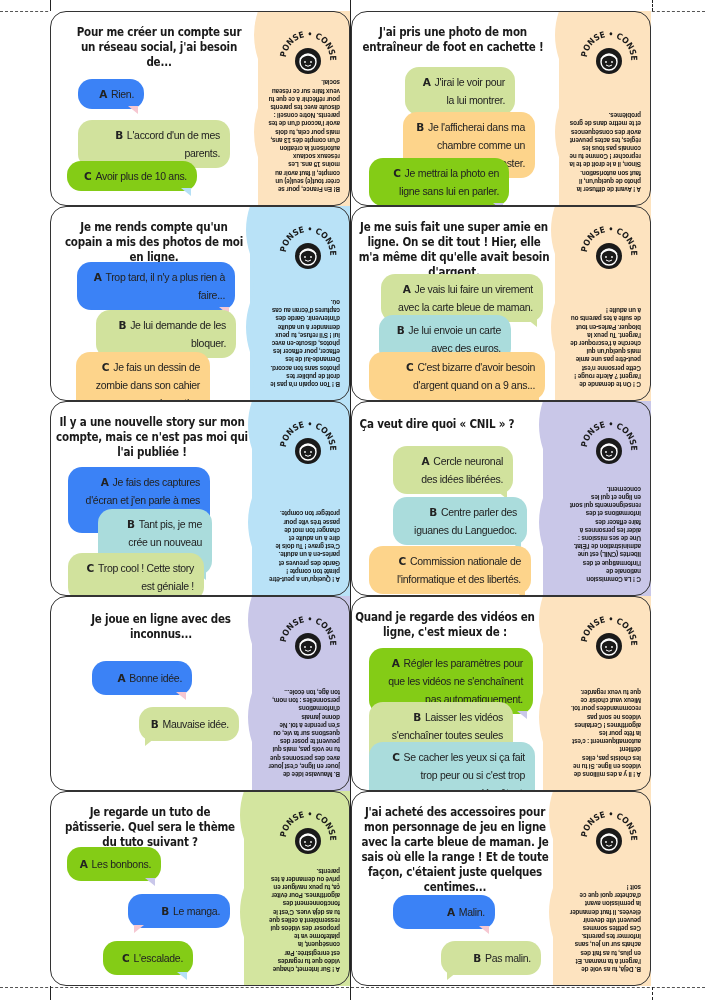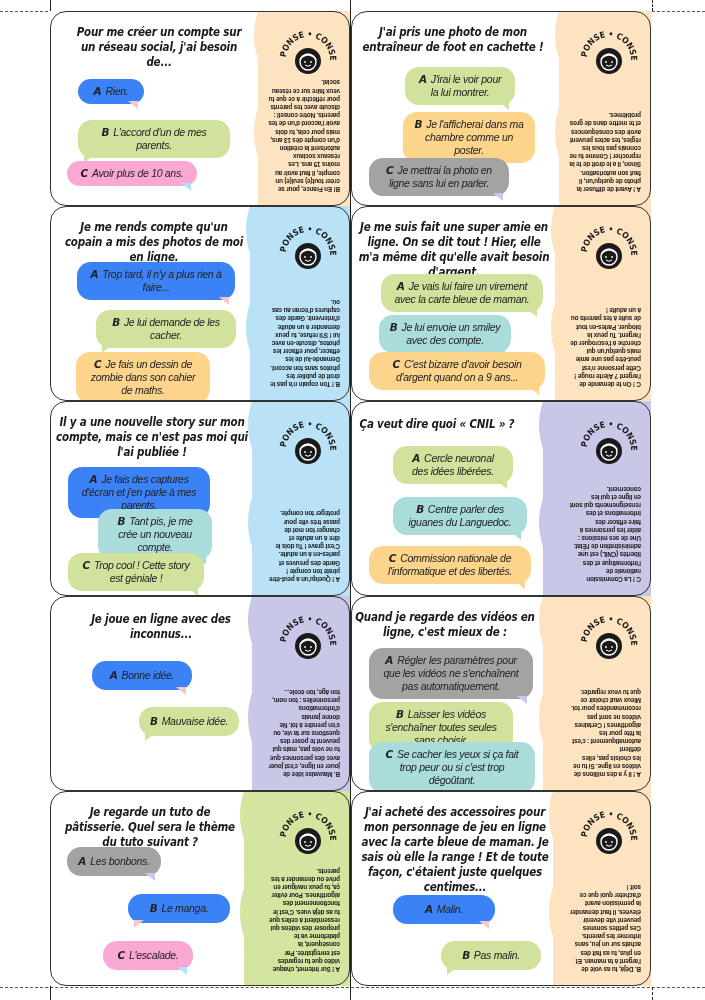--- a/index.html
+++ b/index.html
@@ -26,44 +26,44 @@
   .panel svg.wave { position: absolute; left: -8px; top: 0; height: 100%; width: 16px; }
   .badge {
     position: absolute; top: 8px; right: 10px; width: 64px; height: 56px;
   }
   .answer {
     position: absolute; top: 62px; right: 10px; width: 72px; height: 120px;
     font-family: "Liberation Sans Narrow", "Liberation Sans", sans-serif;
     font-size: 6.4px; line-height: 8.2px; color: #1a1a1a; font-weight: bold;
     transform: rotate(180deg); text-align: left; overflow: hidden; letter-spacing: -0.2px;
   }
-  .content { position: absolute; left: 0; top: 0; bottom: 0; right: 92px; font-style: italic; }
+  .content { position: absolute; left: 0; top: 0; bottom: 0; right: 92px; }
   .question {
     position: absolute; left: 6px; right: 4px; top: 14px; text-align: center;
     font-family: "DejaVu Sans Condensed", "DejaVu Sans", sans-serif;
     font-weight: bold; font-size: 11.5px; line-height: 15px; color: #1a1a1a;
     letter-spacing: -0.2px;
   }
   .bubble {
     position: absolute; border-radius: 14px; padding: 6px 10px; box-sizing: border-box;
-    font-family: "Liberation Sans", sans-serif; font-size: 10.5px; line-height: 13px;
-    text-align: center; color: #222; letter-spacing: -0.3px;
+    font-family: "Liberation Sans", sans-serif; font-size: 10.5px; line-height: 18px;
+    text-align: right; color: #222; letter-spacing: -0.3px;
   }
   .bubble::after {
     content: ""; position: absolute; bottom: -5px; width: 0; height: 0;
     border-top: 8px solid var(--bc); 
   }
   .bubble.tail-r::after { right: 6px; border-left: 10px solid transparent; }
   .bubble.tail-l::after { left: 6px; border-right: 10px solid transparent; }
   .bubble .letter { font-weight: bold; font-family: "DejaVu Sans", sans-serif; font-size: 10.5px; margin-right: 4px; }
   .pink { background: #3b82f6; --bc: #f6c7d1; }
   .green { background: #d1e29d; --bc: #d1e29d; }
-  .blue { background: #f9a8d4; --bc: #b5e0f6; }
+  .blue { background: #84cc16; --bc: #b5e0f6; }
   .orange { background: #fdd48b; --bc: #fdd48b; }
-  .purple { background: #a3a3a3; --bc: #c9c7ea; }
+  .purple { background: #84cc16; --bc: #c9c7ea; }
   .teal { background: #aadcdc; --bc: #aadcdc; }
 </style>
 </head>
 <body>
 
 <div class="cut-h" style="top:11px"></div>
 <div class="cut-h" style="top:987px"></div>
 <div class="cut-v" style="left:50px"></div>
 <div class="cut-v" style="left:350px"></div>
 <div class="cut-v d" style="left:652px; top:0; height:11px"></div>
@@ -130,40 +130,40 @@
         <path d="M8,0 Q0,24 8,48 Q16,72 8,97 Q0,121 8,146 Q16,170 8,195 L16,195 L16,0 Z" fill="#b9e2f7"></path>
       </svg>
     <svg class="badge" viewBox="0 0 64 56">
         <use href="#badge-g"></use>
       </svg>
     <div class="answer">B ! Ton copain n'a pas le droit de publier tes photos sans ton accord. Demande-lui de les effacer, pour effacer les photos, discute-en avec lui ! S'il refuse, tu peux demander à un adulte d'intervenir. Garde des captures d'écran au cas où.</div>
   </div>
   <div class="content" style="right:100px">
     <div class="question" style="top:14px; left:12px">Je me rends compte qu'un copain a mis des photos de moi en ligne.</div>
     <div class="bubble pink tail-r" style="left:27px; top:56px; width:158px"><span class="letter">A</span><span>Trop tard, il n'y a plus rien à faire...</span></div>
-    <div class="bubble green tail-l" style="left:46px; top:104px; width:140px"><span class="letter">B</span><span>Je lui demande de les cacher.</span></div>
+    <div class="bubble green tail-l" style="left:46px; top:104px; width:140px"><span class="letter">B</span><span>Je lui demande de les bloquer.</span></div>
     <div class="bubble orange tail-r" style="left:26px; top:146px; width:134px"><span class="letter">C</span><span>Je fais un dessin de zombie dans son cahier de maths.</span></div>
   </div>
   <div class="card-frame"></div>
 </div>
 
 <div class="card" style="left:351px; top:206px;">
   <div class="panel" style="background:#fde3bf; width:96px">
     <svg class="wave" viewBox="0 0 16 195" preserveAspectRatio="none">
         <path d="M8,0 Q0,24 8,48 Q16,72 8,97 Q0,121 8,146 Q16,170 8,195 L16,195 L16,0 Z" fill="#fde3bf"></path>
       </svg>
     <svg class="badge" viewBox="0 0 64 56">
         <use href="#badge-g"></use>
       </svg>
     <div class="answer">C ! On te demande de l'argent ? Alerte rouge ! Cette personne n'est peut-être pas une amie mais quelqu'un qui cherche à t'escroquer de l'argent. Tu peux la bloquer. Parles-en tout de suite à tes parents ou à un adulte !</div>
   </div>
   <div class="content" style="right:96px">
     <div class="question" style="top:14px">Je me suis fait une super amie en ligne. On se dit tout ! Hier, elle m'a même dit qu'elle avait besoin d'argent.</div>
     <div class="bubble green tail-r" style="left:30px; top:68px; width:162px"><span class="letter">A</span><span>Je vais lui faire un virement avec la carte bleue de maman.</span></div>
-    <div class="bubble teal tail-r" style="left:28px; top:109px; width:132px"><span class="letter">B</span><span>Je lui envoie un smiley avec des compte.</span></div>
+    <div class="bubble teal tail-r" style="left:28px; top:109px; width:132px"><span class="letter">B</span><span>Je lui envoie un carte avec des euros.</span></div>
     <div class="bubble orange tail-r" style="left:18px; top:146px; width:176px"><span class="letter">C</span><span>C'est bizarre d'avoir besoin d'argent quand on a 9 ans...</span></div>
   </div>
   <div class="card-frame"></div>
 </div>
 
 <div class="card" style="left:50px; top:401px;">
   <div class="panel" style="background:#b9e2f7; width:98px">
     <svg class="wave" viewBox="0 0 16 195" preserveAspectRatio="none">
         <path d="M8,0 Q0,24 8,48 Q16,72 8,97 Q0,121 8,146 Q16,170 8,195 L16,195 L16,0 Z" fill="#b9e2f7"></path>
       </svg>

